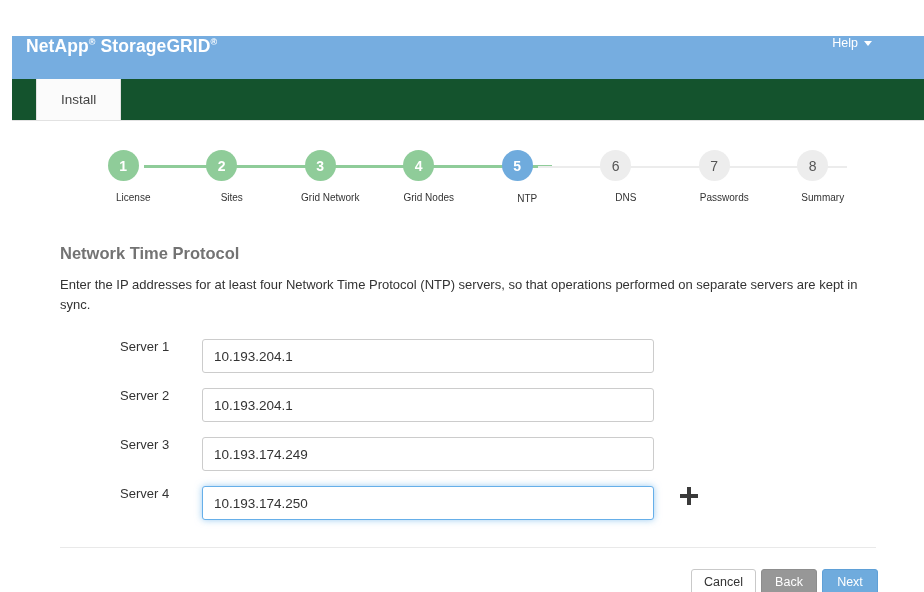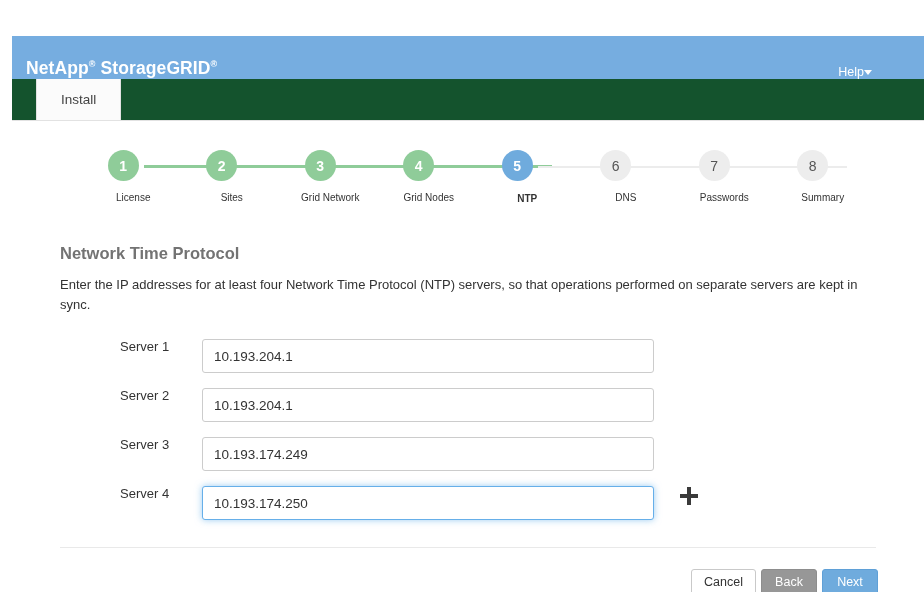--- a/index.html
+++ b/index.html
@@ -24,40 +24,41 @@
     height: 556px;
     background: #ffffff;
   }
 
   
   .app-header {
     position: relative;
     height: 43px;
     background: #76ade0;
     display: flex;
-    align-items: flex-end;
+    align-items: flex-start;
     justify-content: space-between;
     padding: 0 14px 0 14px;
   }
   .brand {
     color: #ffffff;
     font-size: 17.5px;
     font-weight: bold;
     letter-spacing: 0.1px;
     white-space: nowrap;
   }
   .brand sup {
     font-size: 9px;
     font-weight: bold;
     vertical-align: super;
     line-height: 0;
   }
   .help-menu {
     display: flex;
     align-items: center;
+    gap: 6px;
     color: #ffffff;
     font-size: 12.5px;
     cursor: pointer;
     padding-right: 38px;
   }
   .caret-down {
     width: 0; height: 0;
     border-left: 4.5px solid transparent;
     border-right: 4.5px solid transparent;
     border-top: 5px solid #ffffff;
@@ -125,21 +126,21 @@
     color: #555555;
     font-weight: normal;
   }
   .step-label {
     margin-top: 11px;
     font-size: 10px;
     color: #333333;
     white-space: nowrap;
     padding-left: 20px;
   }
-  .step.active .step-label { font-weight: bold; margin-top: 12px; }
+  .step.active .step-label { font-weight: normal; margin-top: 12px; }
 
   .step .connector {
     position: absolute;
     top: 15px;
     left: 70px;
     width: 112px;
     height: 3px;
     background: #8fcc99;
     z-index: 1;
   }

